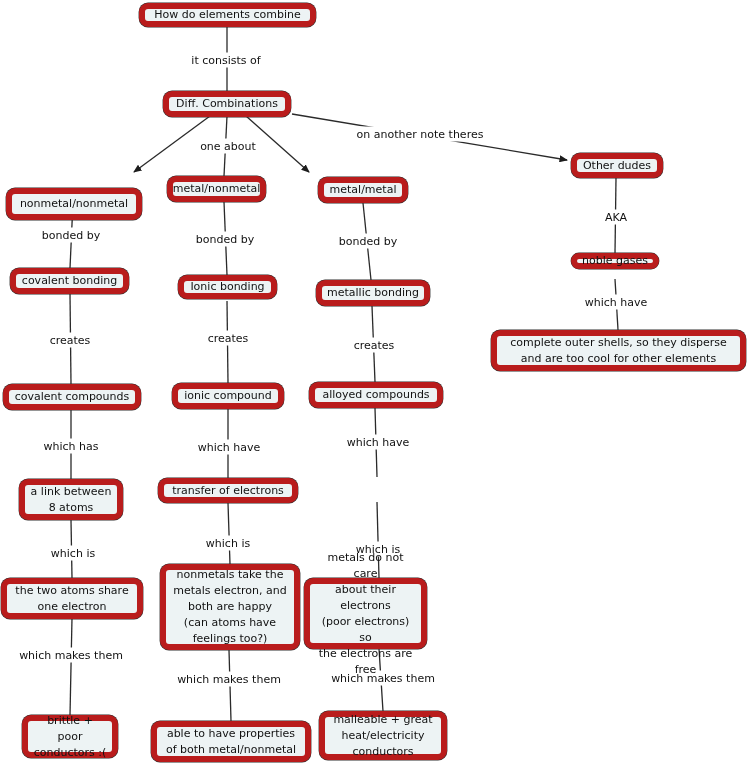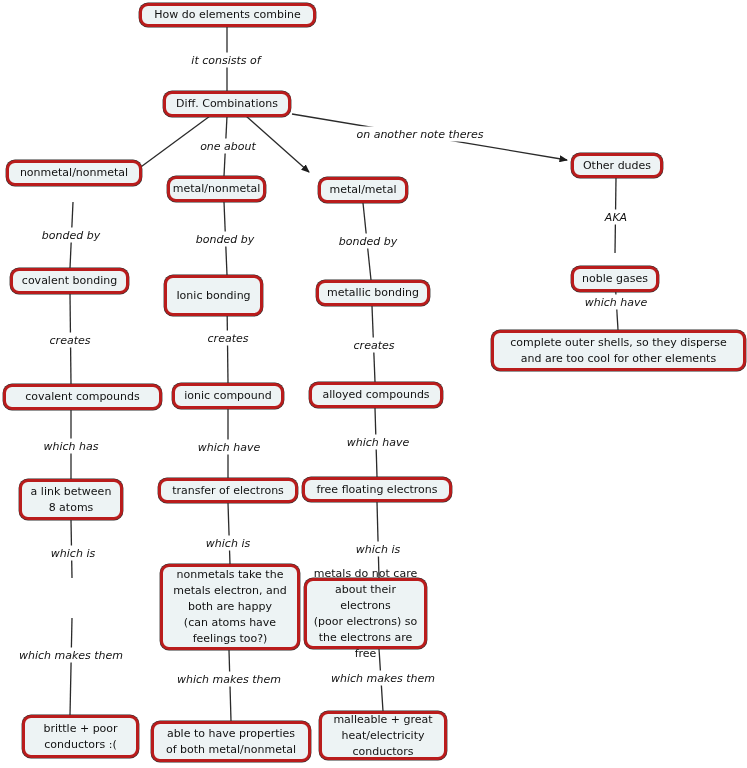--- a/index.html
+++ b/index.html
@@ -9,42 +9,41 @@
     background:#ffffff;
     font-family:"DejaVu Sans","Liberation Sans",sans-serif;
     color:#111111;
     overflow:hidden;
   }
   #wires{position:absolute;left:0;top:0;width:747px;height:768px;z-index:0;}
   .node{
     position:absolute;
     box-sizing:border-box;
     background:#edf3f4;
-    border:3px solid #b91c1c;
+    border:6px solid #b91c1c;
     border-radius:9px;
     display:flex;align-items:center;justify-content:center;
     text-align:center;
     font-size:11px;
     line-height:16px;
     white-space:pre-line;
     padding:2px 5px;
     z-index:2;
     box-shadow:0 0 0 0.4px #2e2e2e;
   }
   .lbl{
     position:absolute;
     transform:translate(-50%,-50%);
     background:#ffffff;
     font-size:11px;
     line-height:13px;
     padding:1px 3px;
     white-space:nowrap;
     z-index:1;
     text-align:center;
-    font-style:italic;
   }
 </style>
 </head>
 <body>
 
 <div id="canvas">
 
   <svg id="wires" viewBox="0 0 747 768" xmlns="http://www.w3.org/2000/svg">
     <defs>
       <marker id="arrow" markerWidth="9" markerHeight="7" refX="7.5" refY="3.5" orient="auto" markerUnits="userSpaceOnUse">
@@ -100,47 +99,48 @@
   <div class="lbl" style="left:378px;top:442px">which have</div>
   <div class="lbl" style="left:73px;top:553px">which is</div>
   <div class="lbl" style="left:228px;top:543px">which is</div>
   <div class="lbl" style="left:378px;top:549px">which is</div>
   <div class="lbl" style="left:71px;top:655px">which makes them</div>
   <div class="lbl" style="left:229px;top:679px">which makes them</div>
   <div class="lbl" style="left:383px;top:678px">which makes them</div>
 
   <div class="node" style="left:139px;top:3px;width:177px;height:24px">How do elements combine</div>
   <div class="node" style="left:163px;top:91px;width:128px;height:26px">Diff. Combinations</div>
-  <div class="node" style="left:6px;top:160px;width:136px;height:26px">nonmetal/nonmetal</div>
+  <div class="node" style="left:6px;top:188px;width:136px;height:32px">nonmetal/nonmetal</div>
   <div class="node" style="left:167px;top:176px;width:99px;height:26px">metal/nonmetal</div>
   <div class="node" style="left:318px;top:177px;width:90px;height:26px">metal/metal</div>
   <div class="node" style="left:571px;top:153px;width:92px;height:25px">Other dudes</div>
   <div class="node" style="left:10px;top:268px;width:119px;height:26px">covalent bonding</div>
-  <div class="node" style="left:164px;top:275px;width:99px;height:41px">Ionic bonding</div>
+  <div class="node" style="left:178px;top:275px;width:99px;height:24px">Ionic bonding</div>
   <div class="node" style="left:316px;top:280px;width:114px;height:26px">metallic bonding</div>
-  <div class="node" style="left:571px;top:266px;width:88px;height:26px">noble gases</div>
+  <div class="node" style="left:571px;top:253px;width:88px;height:16px">noble gases</div>
   <div class="node" style="left:491px;top:330px;width:255px;height:41px">complete outer shells, so they disperse
 and are too cool for other elements</div>
-  <div class="node" style="left:3px;top:384px;width:159px;height:26px">covalent compounds</div>
+  <div class="node" style="left:3px;top:384px;width:138px;height:26px">covalent compounds</div>
   <div class="node" style="left:172px;top:383px;width:112px;height:26px">ionic compound</div>
   <div class="node" style="left:309px;top:382px;width:134px;height:26px">alloyed compounds</div>
   <div class="node" style="left:19px;top:479px;width:104px;height:41px">a link between
 8 atoms</div>
   <div class="node" style="left:158px;top:478px;width:140px;height:25px">transfer of electrons</div>
-  <div class="node" style="left:302px;top:477px;width:150px;height:25px">free floating electrons</div>
+  <div class="node" style="left:1px;top:578px;width:142px;height:41px">the two atoms share
+one electron</div>
   <div class="node" style="left:160px;top:564px;width:140px;height:86px">nonmetals take the
 metals electron, and
 both are happy
 (can atoms have
 feelings too?)</div>
   <div class="node" style="left:304px;top:578px;width:123px;height:71px">metals do not care
 about their electrons
 (poor electrons) so
 the electrons are free</div>
-  <div class="node" style="left:22px;top:715px;width:117px;height:43px">brittle + poor
+  <div class="node" style="left:22px;top:715px;width:96px;height:43px">brittle + poor
 conductors :(</div>
   <div class="node" style="left:151px;top:721px;width:160px;height:41px">able to have properties
 of both metal/nonmetal</div>
   <div class="node" style="left:319px;top:711px;width:128px;height:49px">malleable + great
 heat/electricity
 conductors</div>
 
 </div>
 
 </body></html>

